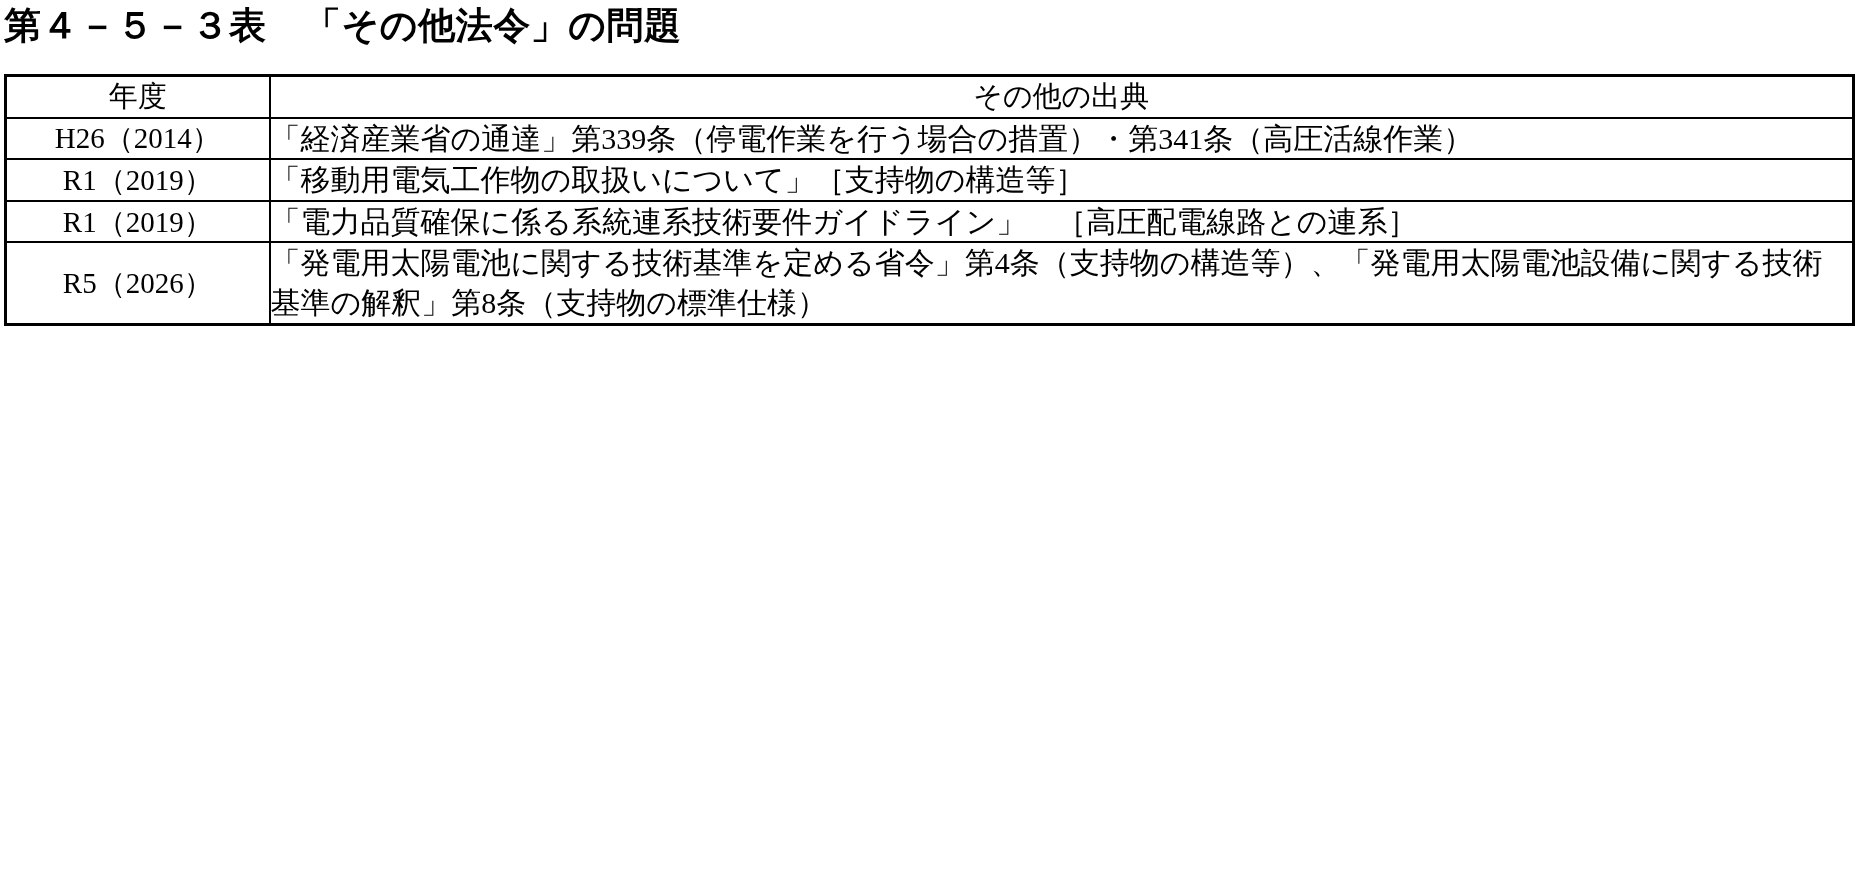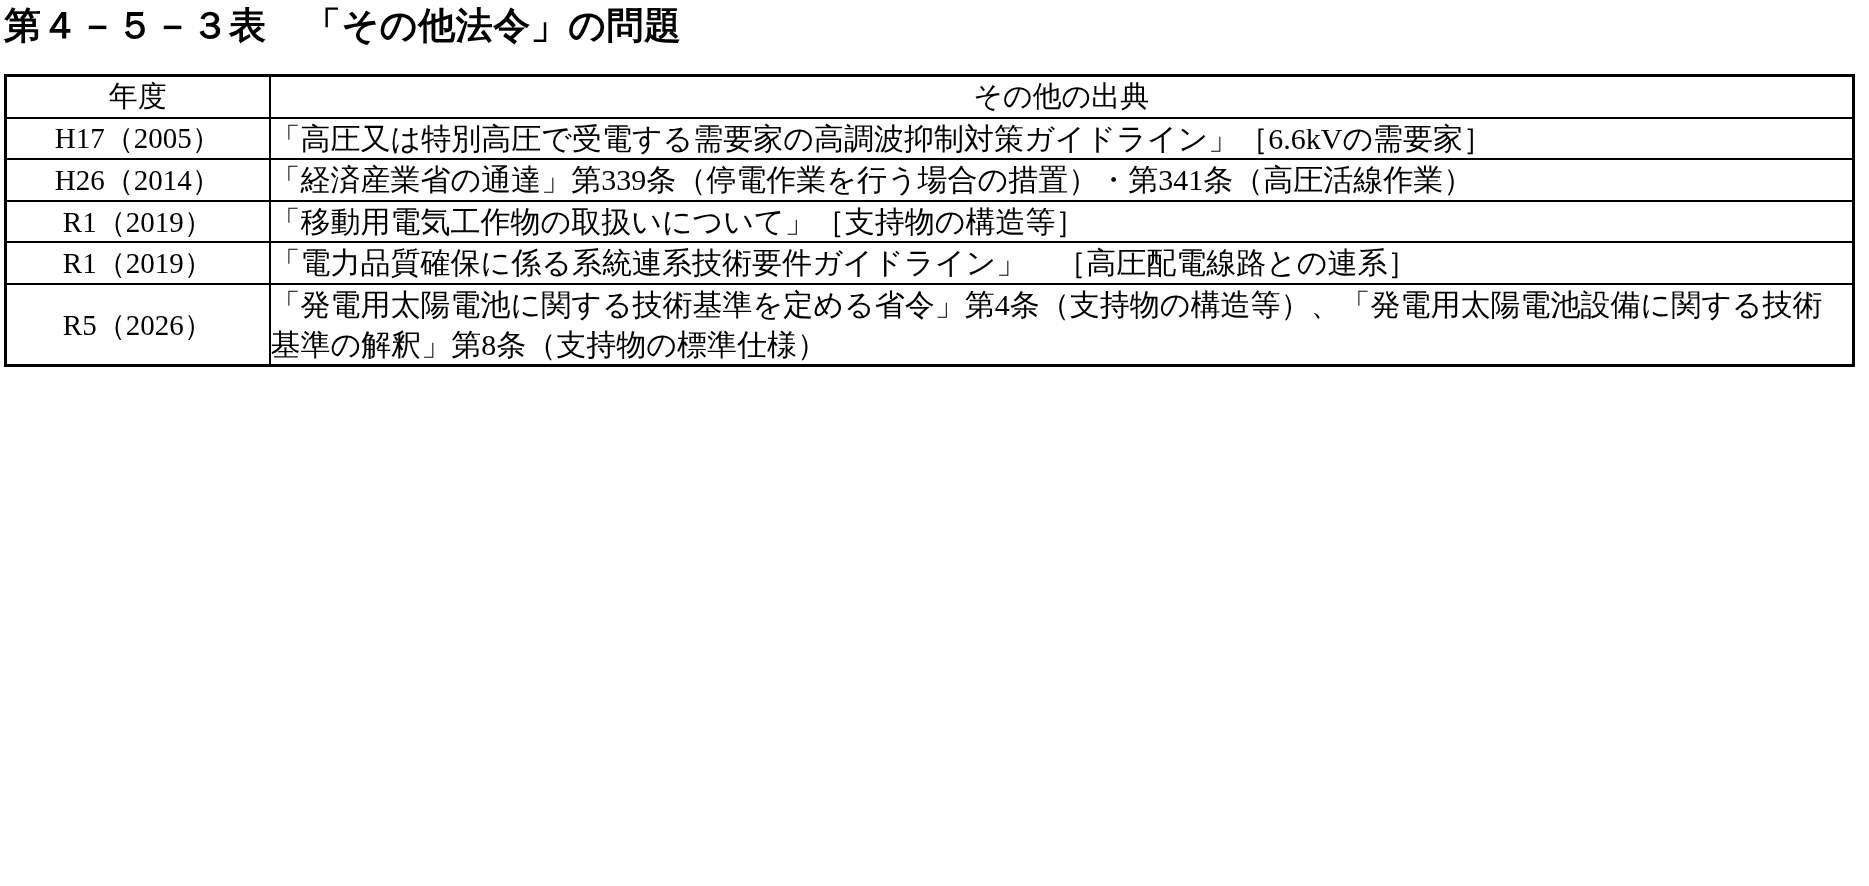--- a/index.html
+++ b/index.html
@@ -91,24 +91,20 @@
       <col class="col-year">
       <col class="col-src">
     </colgroup>
     <thead>
       <tr>
         <th class="cell-head-year">年度</th>
         <th class="cell-head-src">その他の出典</th>
       </tr>
     </thead>
     <tbody>
-      <tr class="row-h17">
-        <td class="cell-year">H17（2005）</td>
-        <td class="cell-src">「高圧又は特別高圧で受電する需要家の高調波抑制対策ガイドライン」［6.6kVの需要家］</td>
-      </tr>
       <tr class="row-h26">
         <td class="cell-year">H26（2014）</td>
         <td class="cell-src">「経済産業省の通達」第339条（停電作業を行う場合の措置）・第341条（高圧活線作業）</td>
       </tr>
       <tr class="row-r1a">
         <td class="cell-year">R1（2019）</td>
         <td class="cell-src">「移動用電気工作物の取扱いについて」［支持物の構造等］</td>
       </tr>
       <tr class="row-r1b">
         <td class="cell-year">R1（2019）</td>

